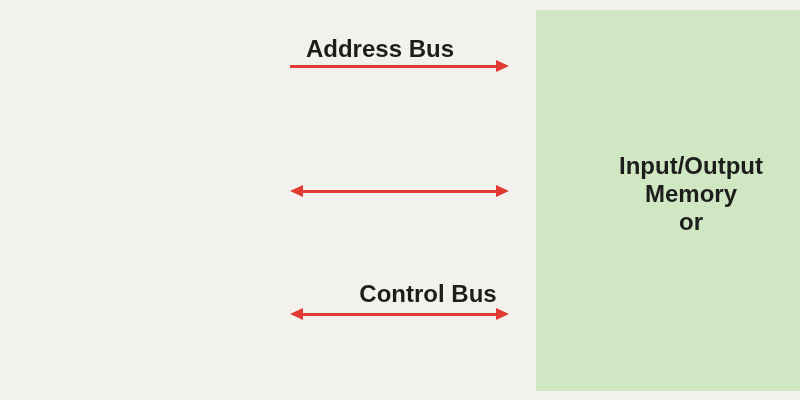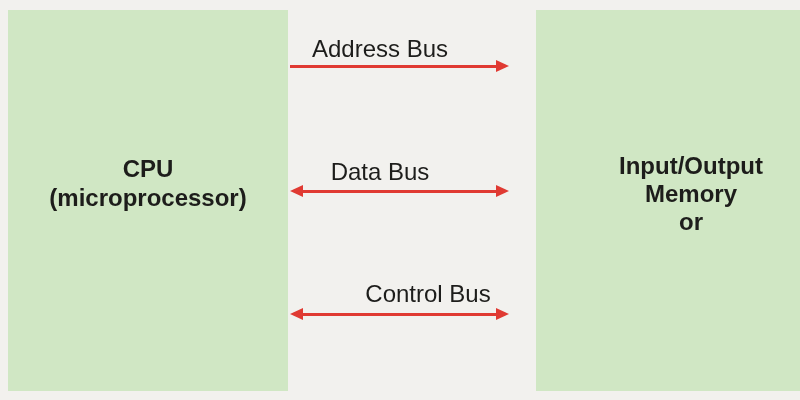--- a/index.html
+++ b/index.html
@@ -28,21 +28,21 @@
   }
   .block-cpu{left:8px;}
   .block-io{left:536px;}
   .block-cpu .lines{transform:translateY(-18px);line-height:29px;}
   .block-io .lines{transform:translate(15px,-7px);line-height:28px;}
   .bus-label{
     position:absolute;
     left:288px;width:184px;
     text-align:center;
     color:var(--text);
-    font-weight:normal;font-size:24px;line-height:24px;
+    font-weight:bold;font-size:24px;line-height:24px;
     white-space:nowrap;
   }
   .label-address{top:37px;}
   .label-data{top:160px;}
   .label-control{top:282px;padding-left:48px;}
   .arrow{
     position:absolute;
     left:290px;width:219px;height:12px;
     display:flex;align-items:center;
   }
@@ -52,42 +52,35 @@
   .bus-line{flex:1;height:3px;background:var(--arrow);}
   .head{width:0;height:0;border-top:6px solid transparent;border-bottom:6px solid transparent;}
   .head-right{border-left:13px solid var(--arrow);}
   .head-left{border-right:13px solid var(--arrow);}
 </style>
 </head>
 <body>
 
 <div class="stage">
 
-  <div class="block block-cpu">
-    <div class="lines">
-      <div>CPU</div>
-      <div>(microprocessor)</div>
-    </div>
-  </div>
 
   <div class="block block-io">
     <div class="lines">
       <div>Input/Output</div>
       <div>Memory</div>
       <div>or</div>
     </div>
   </div>
 
   <div class="bus-label label-address">Address Bus</div>
   <div class="arrow arrow-address">
     <div class="bus-line"></div>
     <div class="head head-right"></div>
   </div>
 
-  <div class="bus-label label-data">Data Bus</div>
   <div class="arrow arrow-data">
     <div class="head head-left"></div>
     <div class="bus-line"></div>
     <div class="head head-right"></div>
   </div>
 
   <div class="bus-label label-control">Control Bus</div>
   <div class="arrow arrow-control">
     <div class="head head-left"></div>
     <div class="bus-line"></div>

